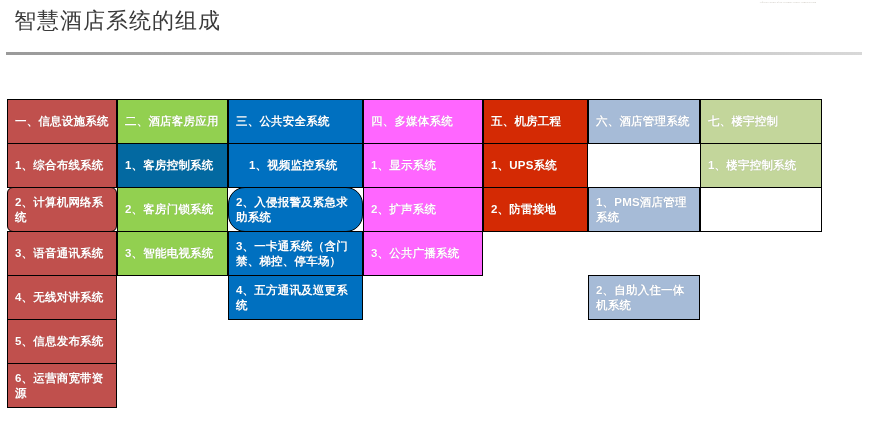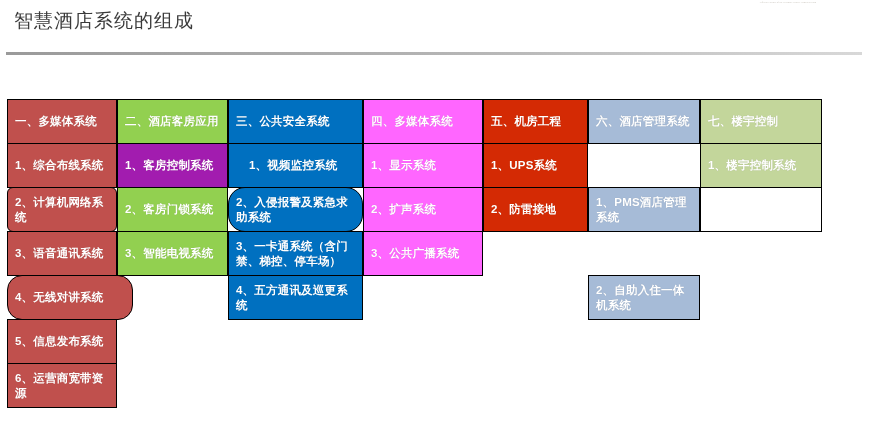--- a/index.html
+++ b/index.html
@@ -13,21 +13,21 @@
     font-family: "Liberation Sans", "DejaVu Sans", sans-serif;
     overflow: hidden;
     position: relative;
   }
 
   
   #slide-title {
     position: absolute;
     left: 14px;
     top: 6px;
-    font-size: 19px;
+    font-size: 22px;
     font-weight: 400;
     color: #3a3a3a;
     letter-spacing: 1px;
     line-height: 30px;
     white-space: nowrap;
   }
   #title-rule {
     position: absolute;
     left: 6px;
     top: 52px;
@@ -93,46 +93,46 @@
 <body>
 
 <div id="watermark">Official Partner of the Olympic Winter Games Beijing</div>
 
 <div id="slide-title">智慧酒店系统的组成</div>
 <div id="title-rule"></div>
 
 <div id="matrix">
     <div class="column" style="width: 110px;">
       <div class="cell header" style="background: rgb(192, 80, 77); height: 45px; width: 110px;">
-        <span class="txt">一、多媒体系统</span>
+        <span class="txt">一、信息设施系统</span>
       </div>
       <div class="cell item" style="background: rgb(192, 80, 77); height: 45px; width: 110px;">
         <span class="txt">1、综合布线系统</span>
       </div>
       <div class="cell item" style="background: rgb(192, 80, 77); height: 45px; width: 110px; border-radius: 6px;">
         <span class="txt">2、计算机网络系统</span>
       </div>
       <div class="cell item" style="background: rgb(192, 80, 77); height: 45px; width: 110px;">
         <span class="txt">3、语音通讯系统</span>
       </div>
-      <div class="cell item" style="background: rgb(192, 80, 77); height: 45px; width: 126px; border-radius: 15px;">
+      <div class="cell item" style="background: rgb(192, 80, 77); height: 45px; width: 110px;">
         <span class="txt">4、无线对讲系统</span>
       </div>
       <div class="cell item" style="background: rgb(192, 80, 77); height: 45px; width: 110px;">
         <span class="txt">5、信息发布系统</span>
       </div>
       <div class="cell item" style="background: rgb(192, 80, 77); height: 45px; width: 110px;">
         <span class="txt">6、运营商宽带资源</span>
       </div>
     </div>
     <div class="column" style="width: 111px;">
       <div class="cell header" style="background: rgb(146, 208, 80); height: 45px; width: 111px;">
         <span class="txt">二、酒店客房应用</span>
       </div>
-      <div class="cell item" style="background: #a21caf; height: 45px; width: 111px;">
+      <div class="cell item" style="background: #0369a1; height: 45px; width: 111px;">
         <span class="txt">1、客房控制系统</span>
       </div>
       <div class="cell item" style="background: rgb(146, 208, 80); height: 45px; width: 111px;">
         <span class="txt">2、客房门锁系统</span>
       </div>
       <div class="cell item" style="background: rgb(146, 208, 80); height: 45px; width: 111px;">
         <span class="txt">3、智能电视系统</span>
       </div>
     </div>
     <div class="column" style="width: 135px;">

